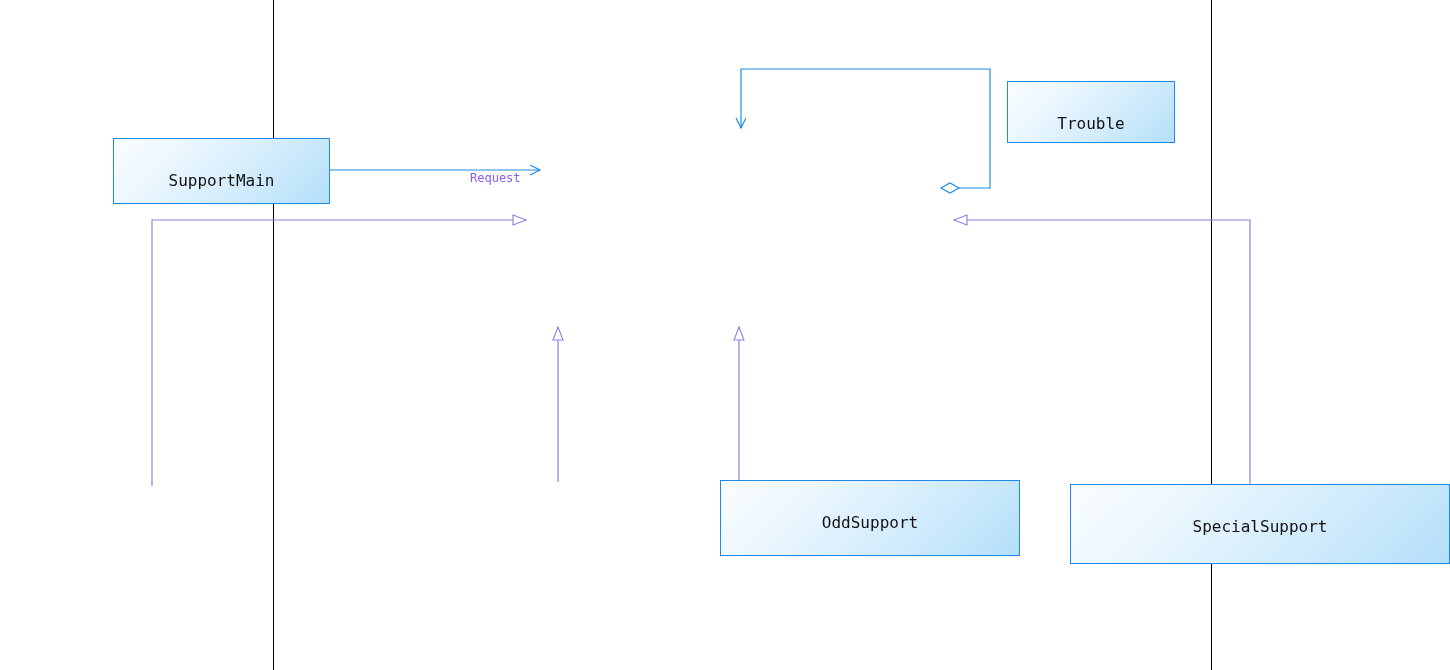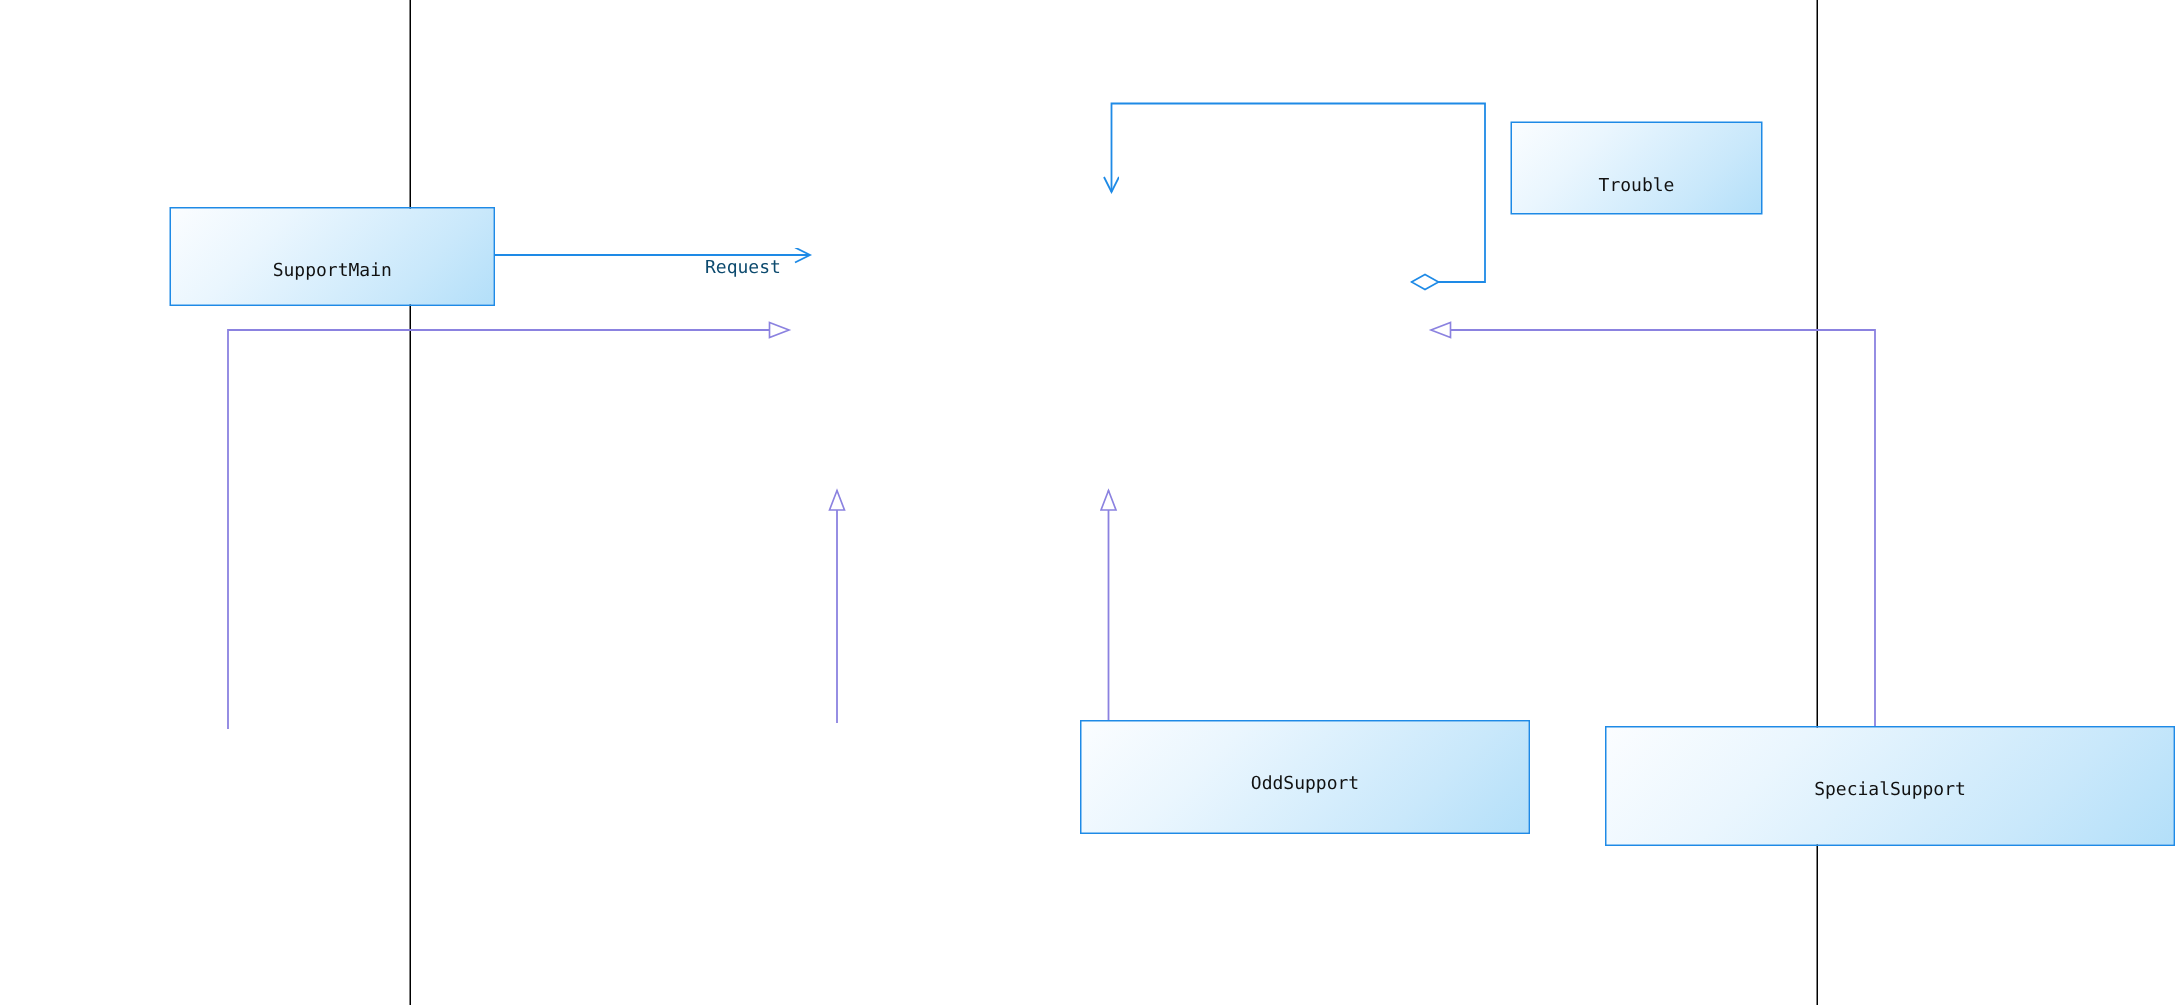--- a/index.html
+++ b/index.html
@@ -30,21 +30,21 @@
     width: 1450px; height: 670px;
     pointer-events: none;
   }
   
   .uml {
     position: absolute;
     box-sizing: border-box;
     border: 1px solid #1e8ae6;
     background: linear-gradient(135deg, #fbfdff 0%, #eaf6fe 30%, #c9e8fb 75%, #b3dff9 100%);
     overflow: hidden;
-    font-size: 12px;
+    font-size: 16px;
     line-height: 15px;
     color: #111111;
   }
   .uml .sec {
     box-sizing: border-box;
     overflow: hidden;
     white-space: pre;
   }
   .uml .sec + .sec {
     border-top: 1px solid #1e8ae6;
@@ -69,21 +69,21 @@
     width: 13px;
   }
   .uml .row .sig {
     display: inline-block;
   }
   
   .edgelbl {
     position: absolute;
     font-size: 12px;
     line-height: 14px;
-    color: #0c4a6e;
+    color: #8b5cf6;
     white-space: pre;
     background: transparent;
   }
 </style>
 </head>
 <body>
 
 <div id="canvas">
 
   <div class="guide" style="left:273px;"></div>

